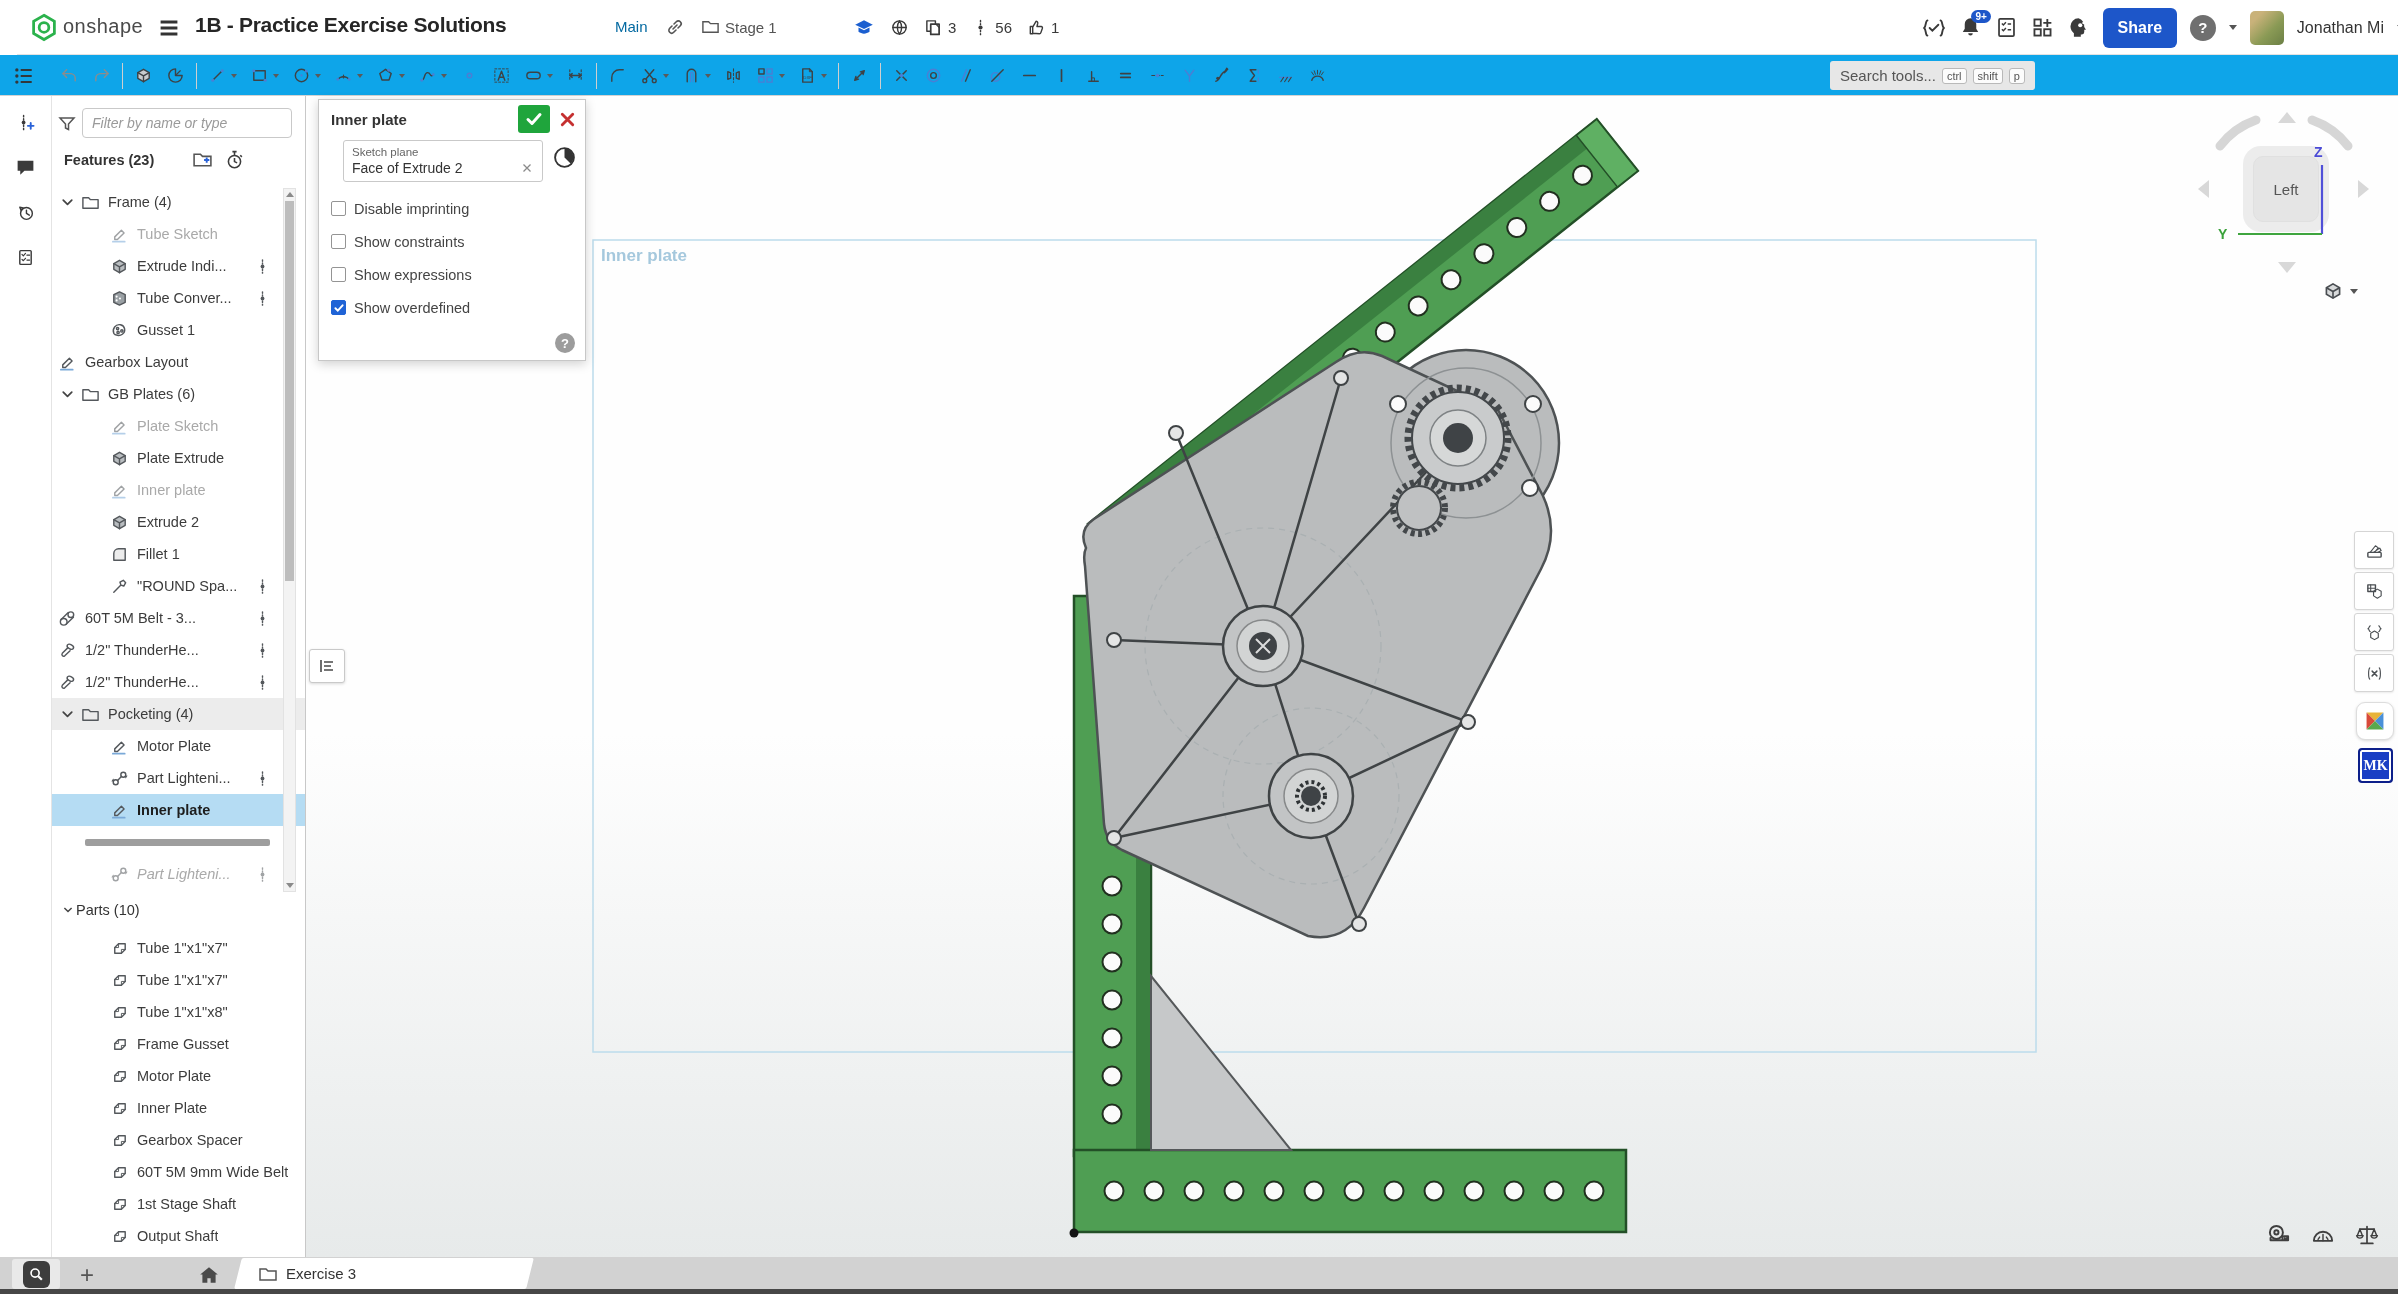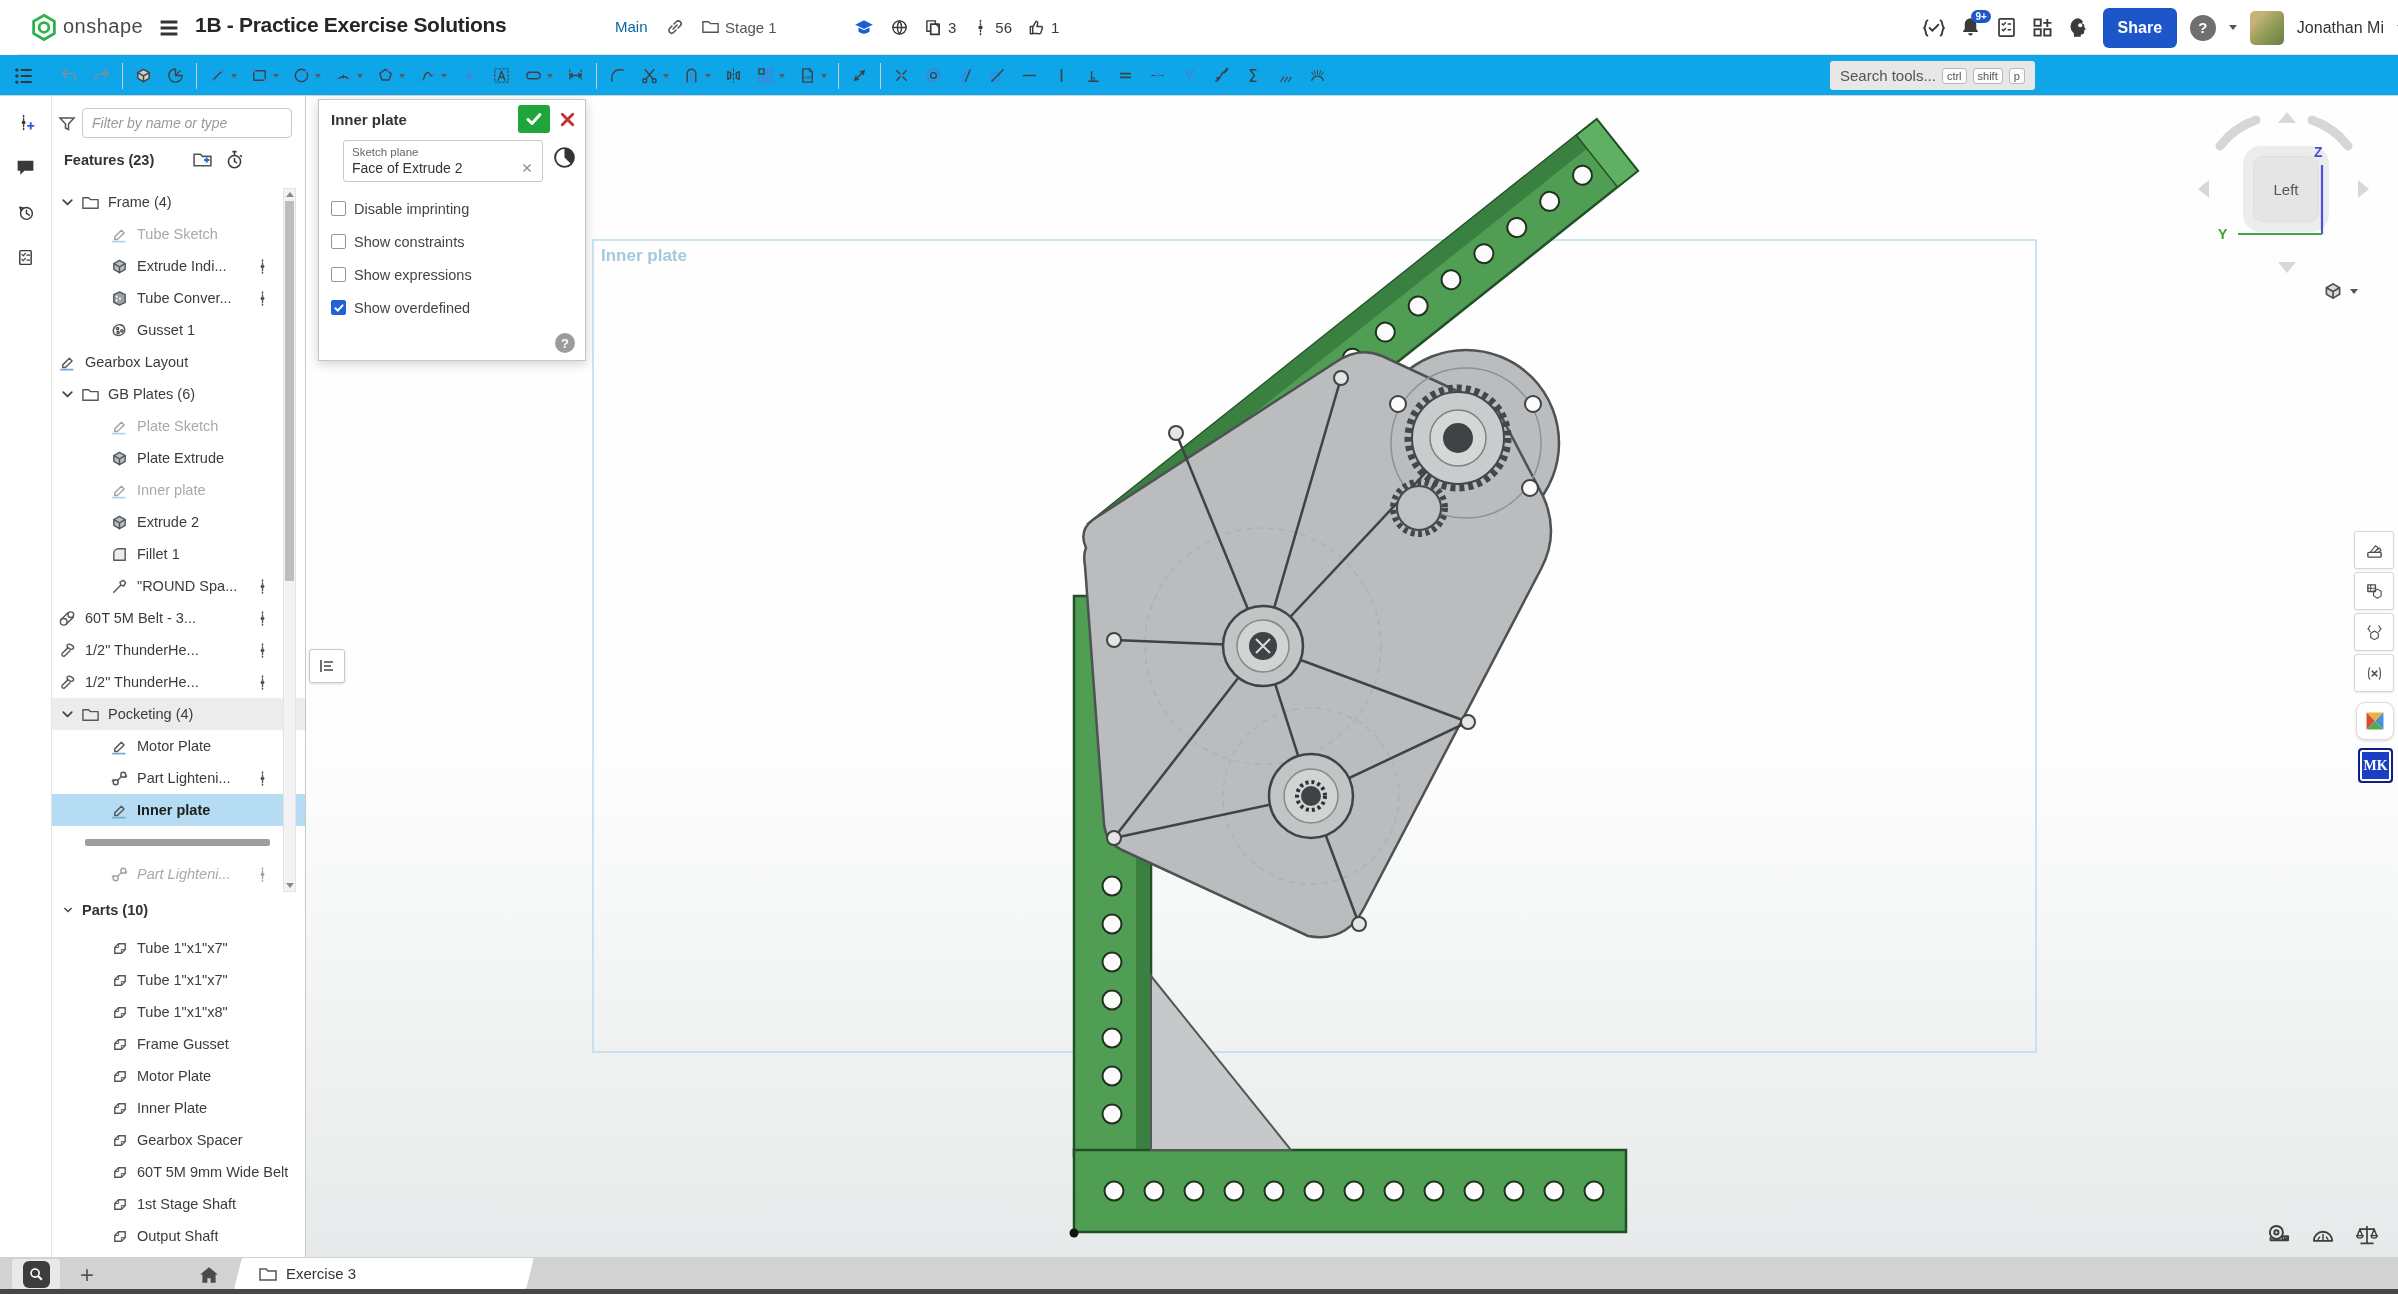--- a/index.html
+++ b/index.html
@@ -59,21 +59,21 @@
 .trow.muted{color:#a9a9a9}
 .trow.muted .ic{opacity:.55}
 .trow.ital .lbl{font-style:italic}
 .lbl{overflow:hidden;text-overflow:ellipsis}
 .cfg{margin-left:auto;margin-right:46px;color:inherit}
 .rollback{height:32px;display:flex;align-items:center}
 .rollbar{margin-left:33px;width:185px;height:7px;background:#9e9e9e;border-radius:2px}
 #scrolltrack{right:9px;top:92px;width:13px;height:704px;background:#f3f3f3;border:1px solid #e2e2e2}
 #scrollthumb{position:absolute;left:1px;top:12px;width:9px;height:380px;background:#bdbdbd}
 .scar{position:absolute;left:2px;width:0;height:0;border-left:4px solid transparent;border-right:4px solid transparent}
-#parts-hdr{left:8px;top:806px;display:flex;align-items:center;gap:6px;font-size:14.5px;font-weight:700;color:#333}
+#parts-hdr{left:8px;top:806px;display:flex;align-items:center;font-size:14.5px;font-weight:400;color:#333}
 #parts-list{left:0;top:836px;width:254px}
 .prow{height:32px;display:flex;align-items:center;padding-left:58px;font-size:14.5px;color:#3c3c3c;white-space:nowrap;cursor:pointer}
 .prow .ic{margin-right:8px;color:#54585c}
 
 #canvas{left:306px;top:96px;width:2092px;height:1161px;background:linear-gradient(#fefefe 55%,#e7eaea)}
 #sketch-label{left:295px;top:150px;font-size:17px;font-weight:700;color:#a5c8dd}
 
 #dialog{left:318px;top:99px;width:268px;background:#fff;border:1px solid #c7c7c7;box-shadow:0 3px 10px rgba(0,0,0,.18)}
 #dlg-head{height:38px;display:flex;align-items:center;padding:0 8px 0 12px}
 #dlg-title{font-size:15px;font-weight:700;color:#333;flex:1}

